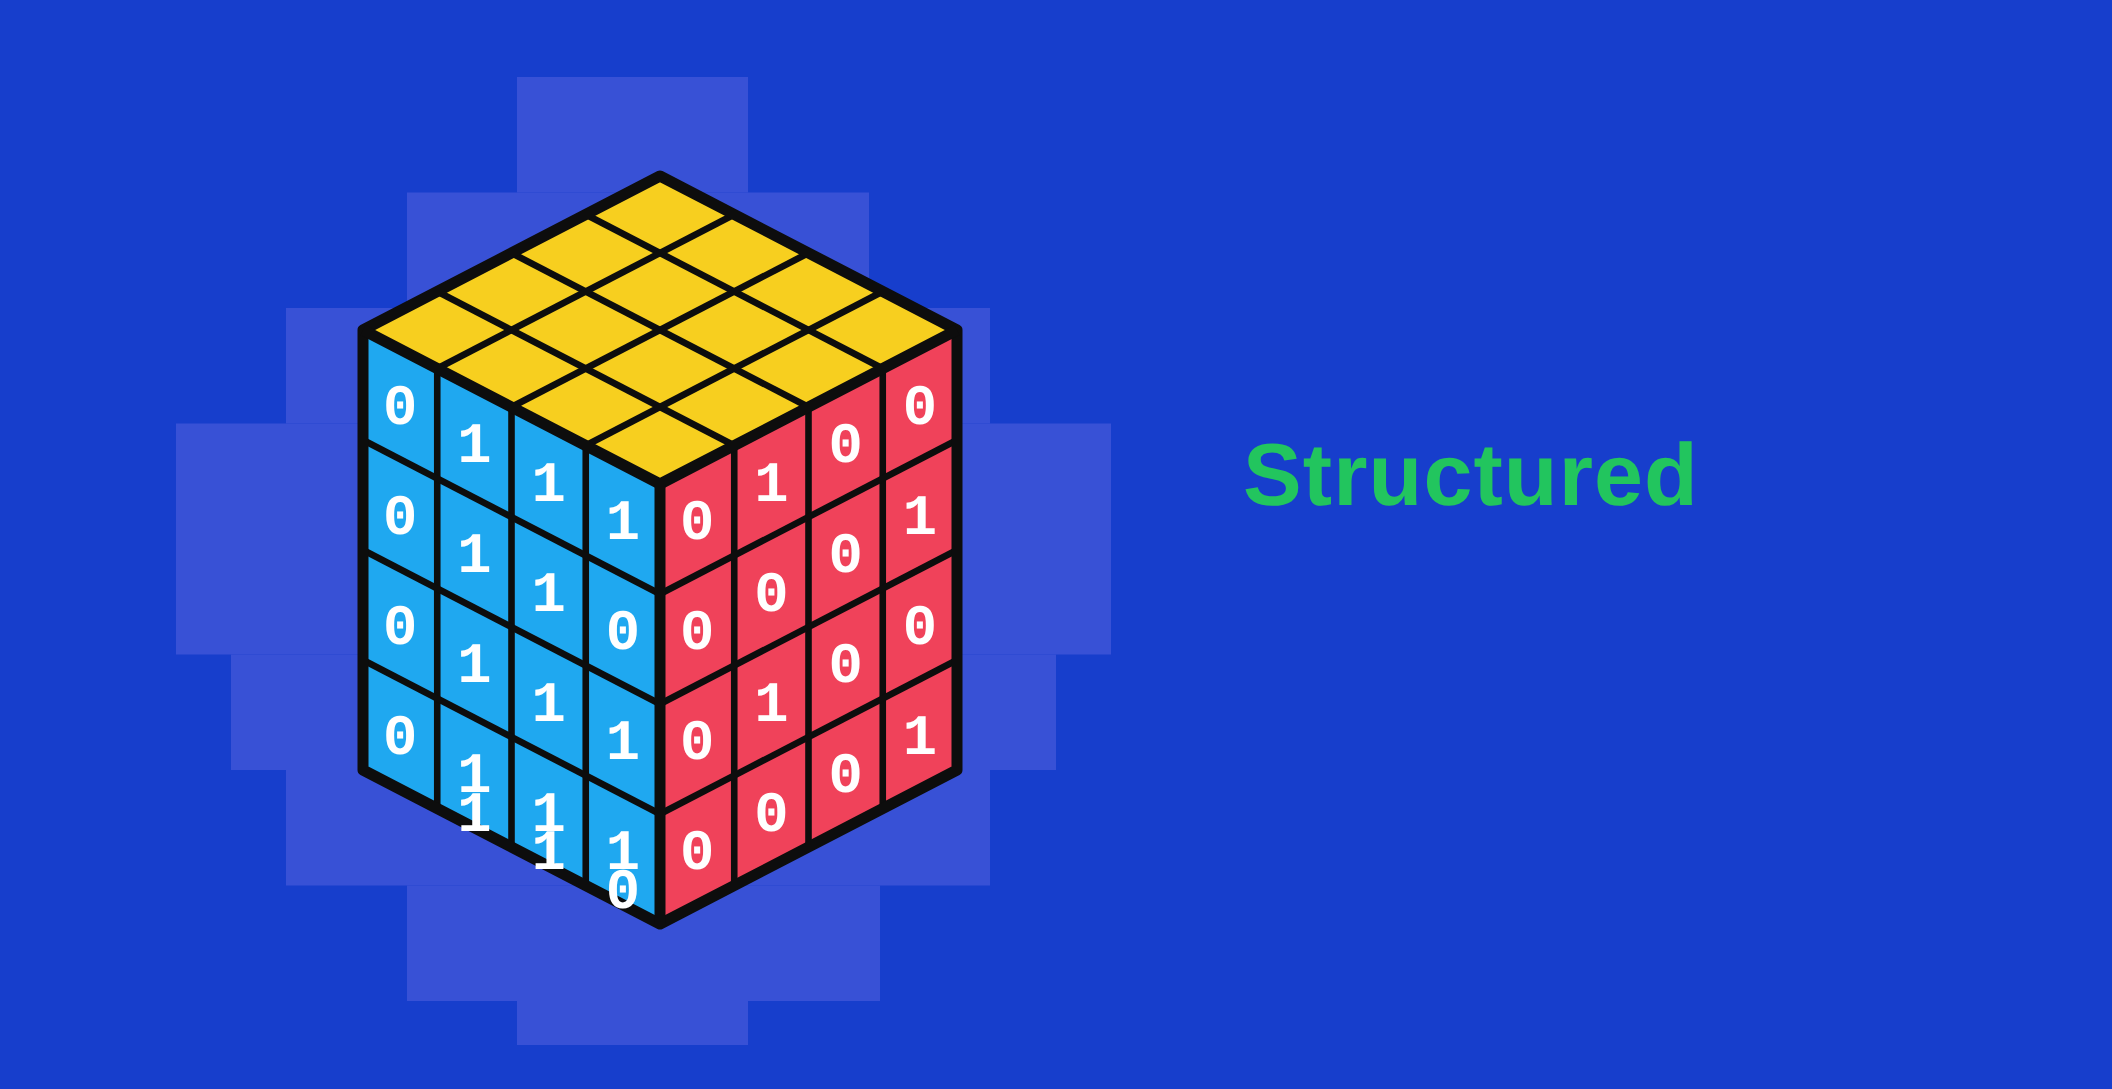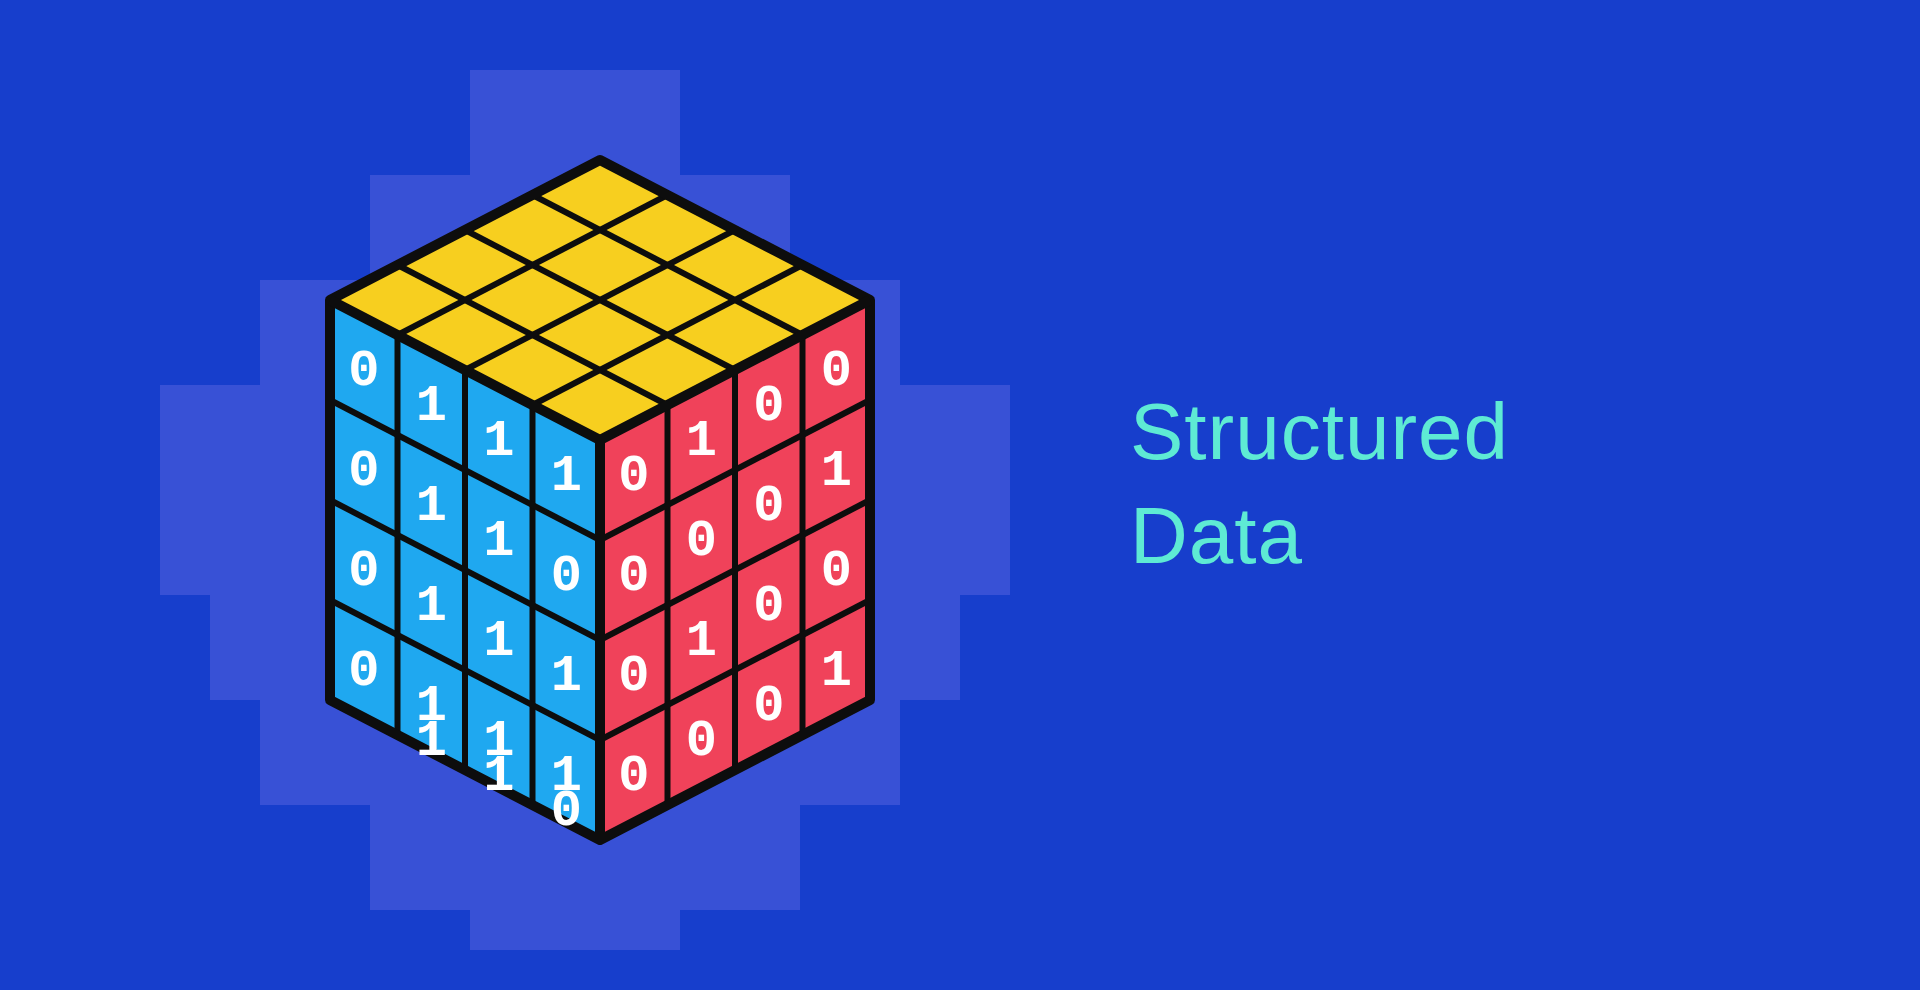--- a/index.html
+++ b/index.html
@@ -24,23 +24,23 @@
     left: 240px;
     top: 100px;
     width: 720px;
     height: 820px;
   }
   .cube-container svg { width: 100%; height: 100%; }
   .title-block {
     position: absolute;
     left: 1130px;
     top: 380px;
-    color: #5eead4;
+    color: #22c55e;
     font-family: 'Arial Black', 'Helvetica', sans-serif;
-    font-weight: 400;
+    font-weight: 700;
     font-size: 80px;
     line-height: 1.3;
     letter-spacing: 1px;
     font-stretch: expanded;
   }
 </style>
 </head>
 <body>
 
 <div class="pixel-bg">
@@ -161,14 +161,13 @@
       <text x="393.75" y="690">0</text>
       <text x="461.25" y="655">0</text>
       <text x="528.75" y="620">0</text>
       <text x="596.25" y="585">1</text>
     </g>
   </svg>
 </div>
 
 <div class="title-block">
   <div>Structured</div>
-  <div>Data</div>
 </div>
 
 </body></html>

